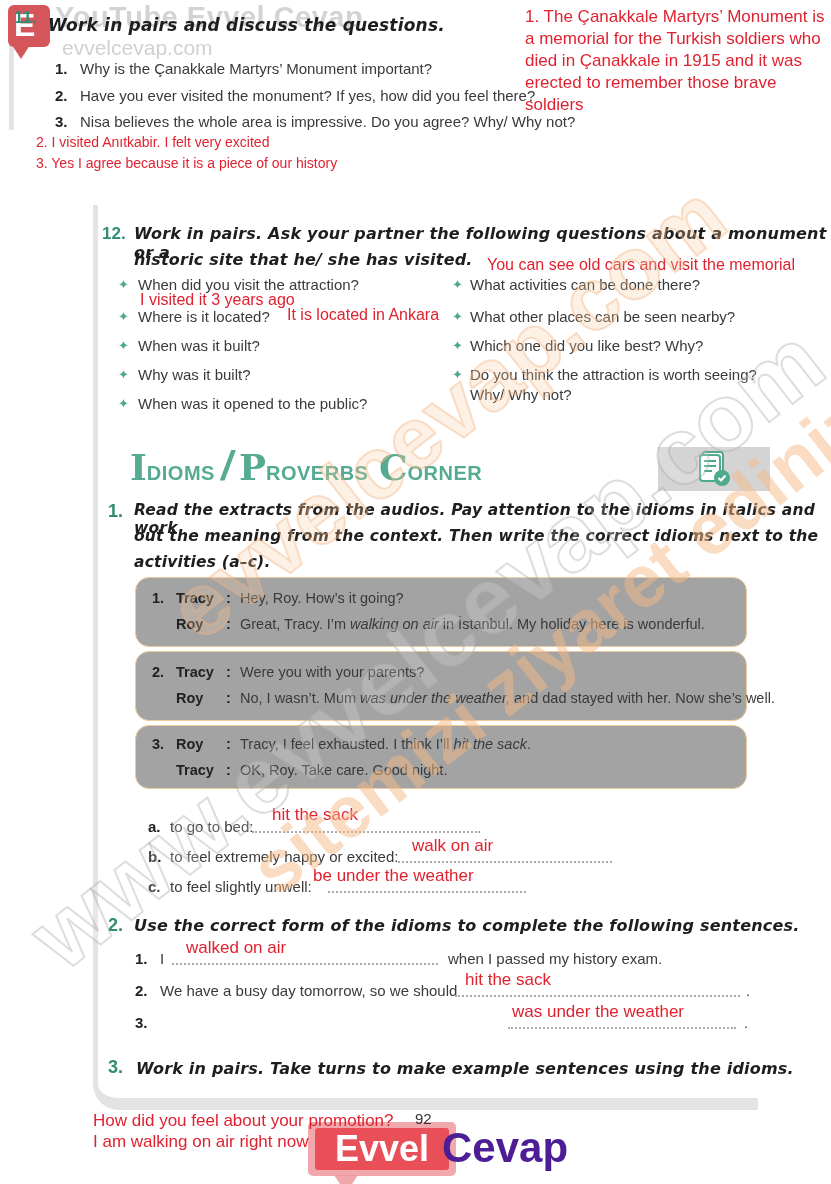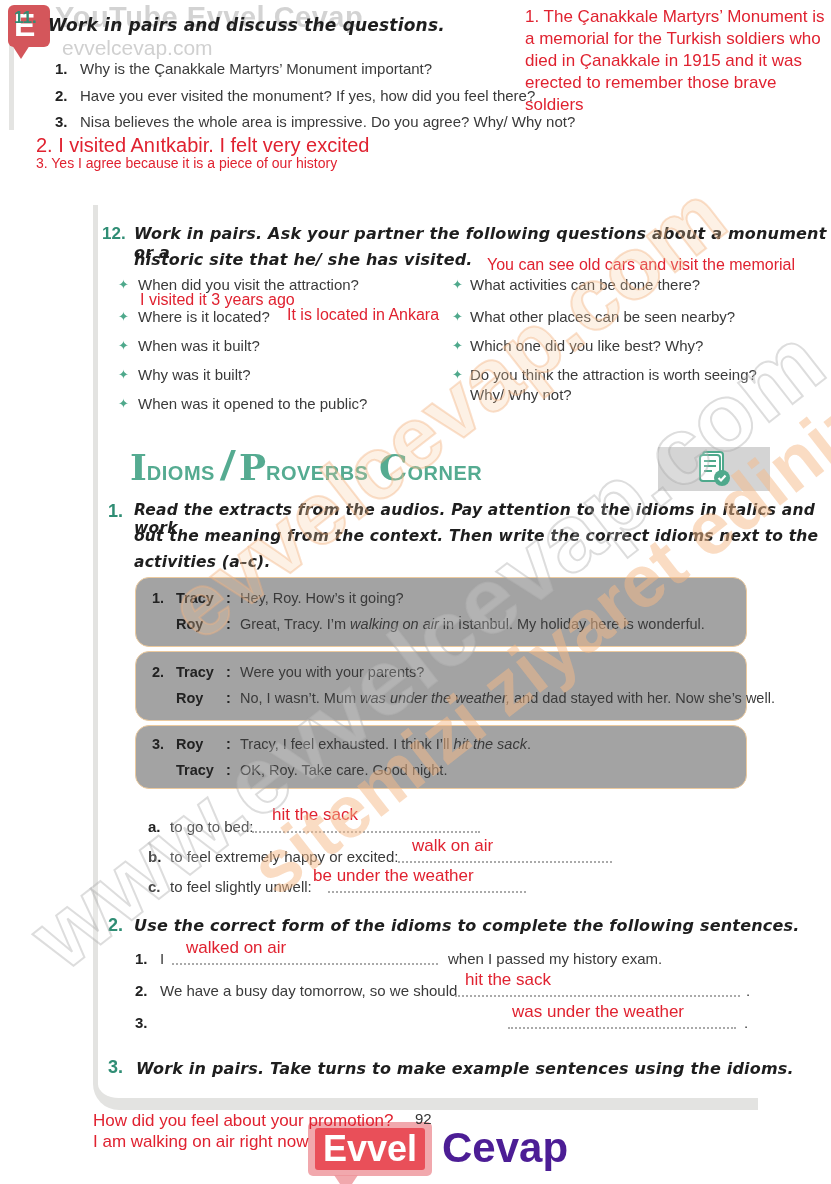--- a/index.html
+++ b/index.html
@@ -66,21 +66,21 @@
   .wm-d1 { left:10px; top:905px; font-size:95px; transform:rotate(-38deg);
            transform-origin:left top; color:rgba(255,255,255,.18);
            -webkit-text-stroke:2px rgba(165,165,165,.38); }
   .wm-d2 { left:235px; top:845px; font-size:74px; transform:rotate(-38deg);
            transform-origin:left top; color:rgba(246,186,135,.5); }
   .wm-d3 { left:150px; top:580px; font-size:88px; transform:rotate(-38deg);
            transform-origin:left top; color:rgba(248,203,160,.28);
            -webkit-text-stroke:2px rgba(242,178,128,.4); }
 
   
-  .logo-bubble { left:308px; top:1122px; width:124px; height:54px;
+  .logo-bubble { left:308px; top:1122px; width:148px; height:54px;
                  background:rgba(238,146,152,.8); border-radius:5px; z-index:6; }
   .logo-bubble:after { content:""; position:absolute; left:26px; top:53px;
                  border-left:12px solid transparent; border-right:12px solid transparent;
                  border-top:18px solid rgba(238,146,152,.8); }
   .logo-bubble .inner { position:absolute; left:7px; top:6px; right:7px; bottom:6px;
                  background:rgba(231,64,74,.85); border-radius:3px;
                  display:flex; align-items:center; justify-content:center; }
   .logo-bubble .inner span { color:#fff; font-size:36px; font-weight:bold;
                  font-family:"Liberation Sans",sans-serif; }
   .logo-cevap { left:442px; top:1124px; font-size:42px; font-weight:bold;
@@ -103,21 +103,21 @@
   <span class="abs hw" style="left:48px;top:15px;font-size:17px;z-index:4">Work in pairs and discuss the questions.</span>
 
   <span class="abs qnum" style="left:55px;top:60px">1.</span>
   <span class="abs body-txt" style="left:80px;top:60px">Why is the Çanakkale Martyrs’ Monument important?</span>
   <span class="abs qnum" style="left:55px;top:87px">2.</span>
   <span class="abs body-txt" style="left:80px;top:87px">Have you ever visited the monument? If yes, how did you feel there?</span>
   <span class="abs qnum" style="left:55px;top:113px">3.</span>
   <span class="abs body-txt" style="left:80px;top:113px">Nisa believes the whole area is impressive. Do you agree? Why/ Why not?</span>
 
   <div class="abs red" style="left:525px;top:6px;width:300px;font-size:17px;line-height:1.3">1. The Çanakkale Martyrs’ Monument is a memorial for the Turkish soldiers who died in Çanakkale in 1915 and it was erected to remember those brave soldiers</div>
-  <div class="abs red" style="left:36px;top:134px;font-size:20px">2. I visited Anıtkabir. I felt very excited</div>
+  <div class="abs red" style="left:36px;top:134px;font-size:14px">2. I visited Anıtkabir. I felt very excited</div>
   <div class="abs red" style="left:36px;top:155px;font-size:14px">3. Yes I agree because it is a piece of our history</div>
 
   <div class="abs frame"></div>
 
   <span class="abs teal-num" style="left:102px;top:224px;font-size:17px">12.</span>
   <span class="abs hw" style="left:134px;top:224px;font-size:16px">Work in pairs. Ask your partner the following questions about a monument or a</span>
   <span class="abs hw" style="left:134px;top:250px;font-size:16px">historic site that he/ she has visited.</span>
   <span class="abs red" style="left:487px;top:256px;font-size:16px">You can see old cars and visit the memorial</span>
 
   <span class="abs bullet-star" style="left:118px;top:277px">✦</span>

